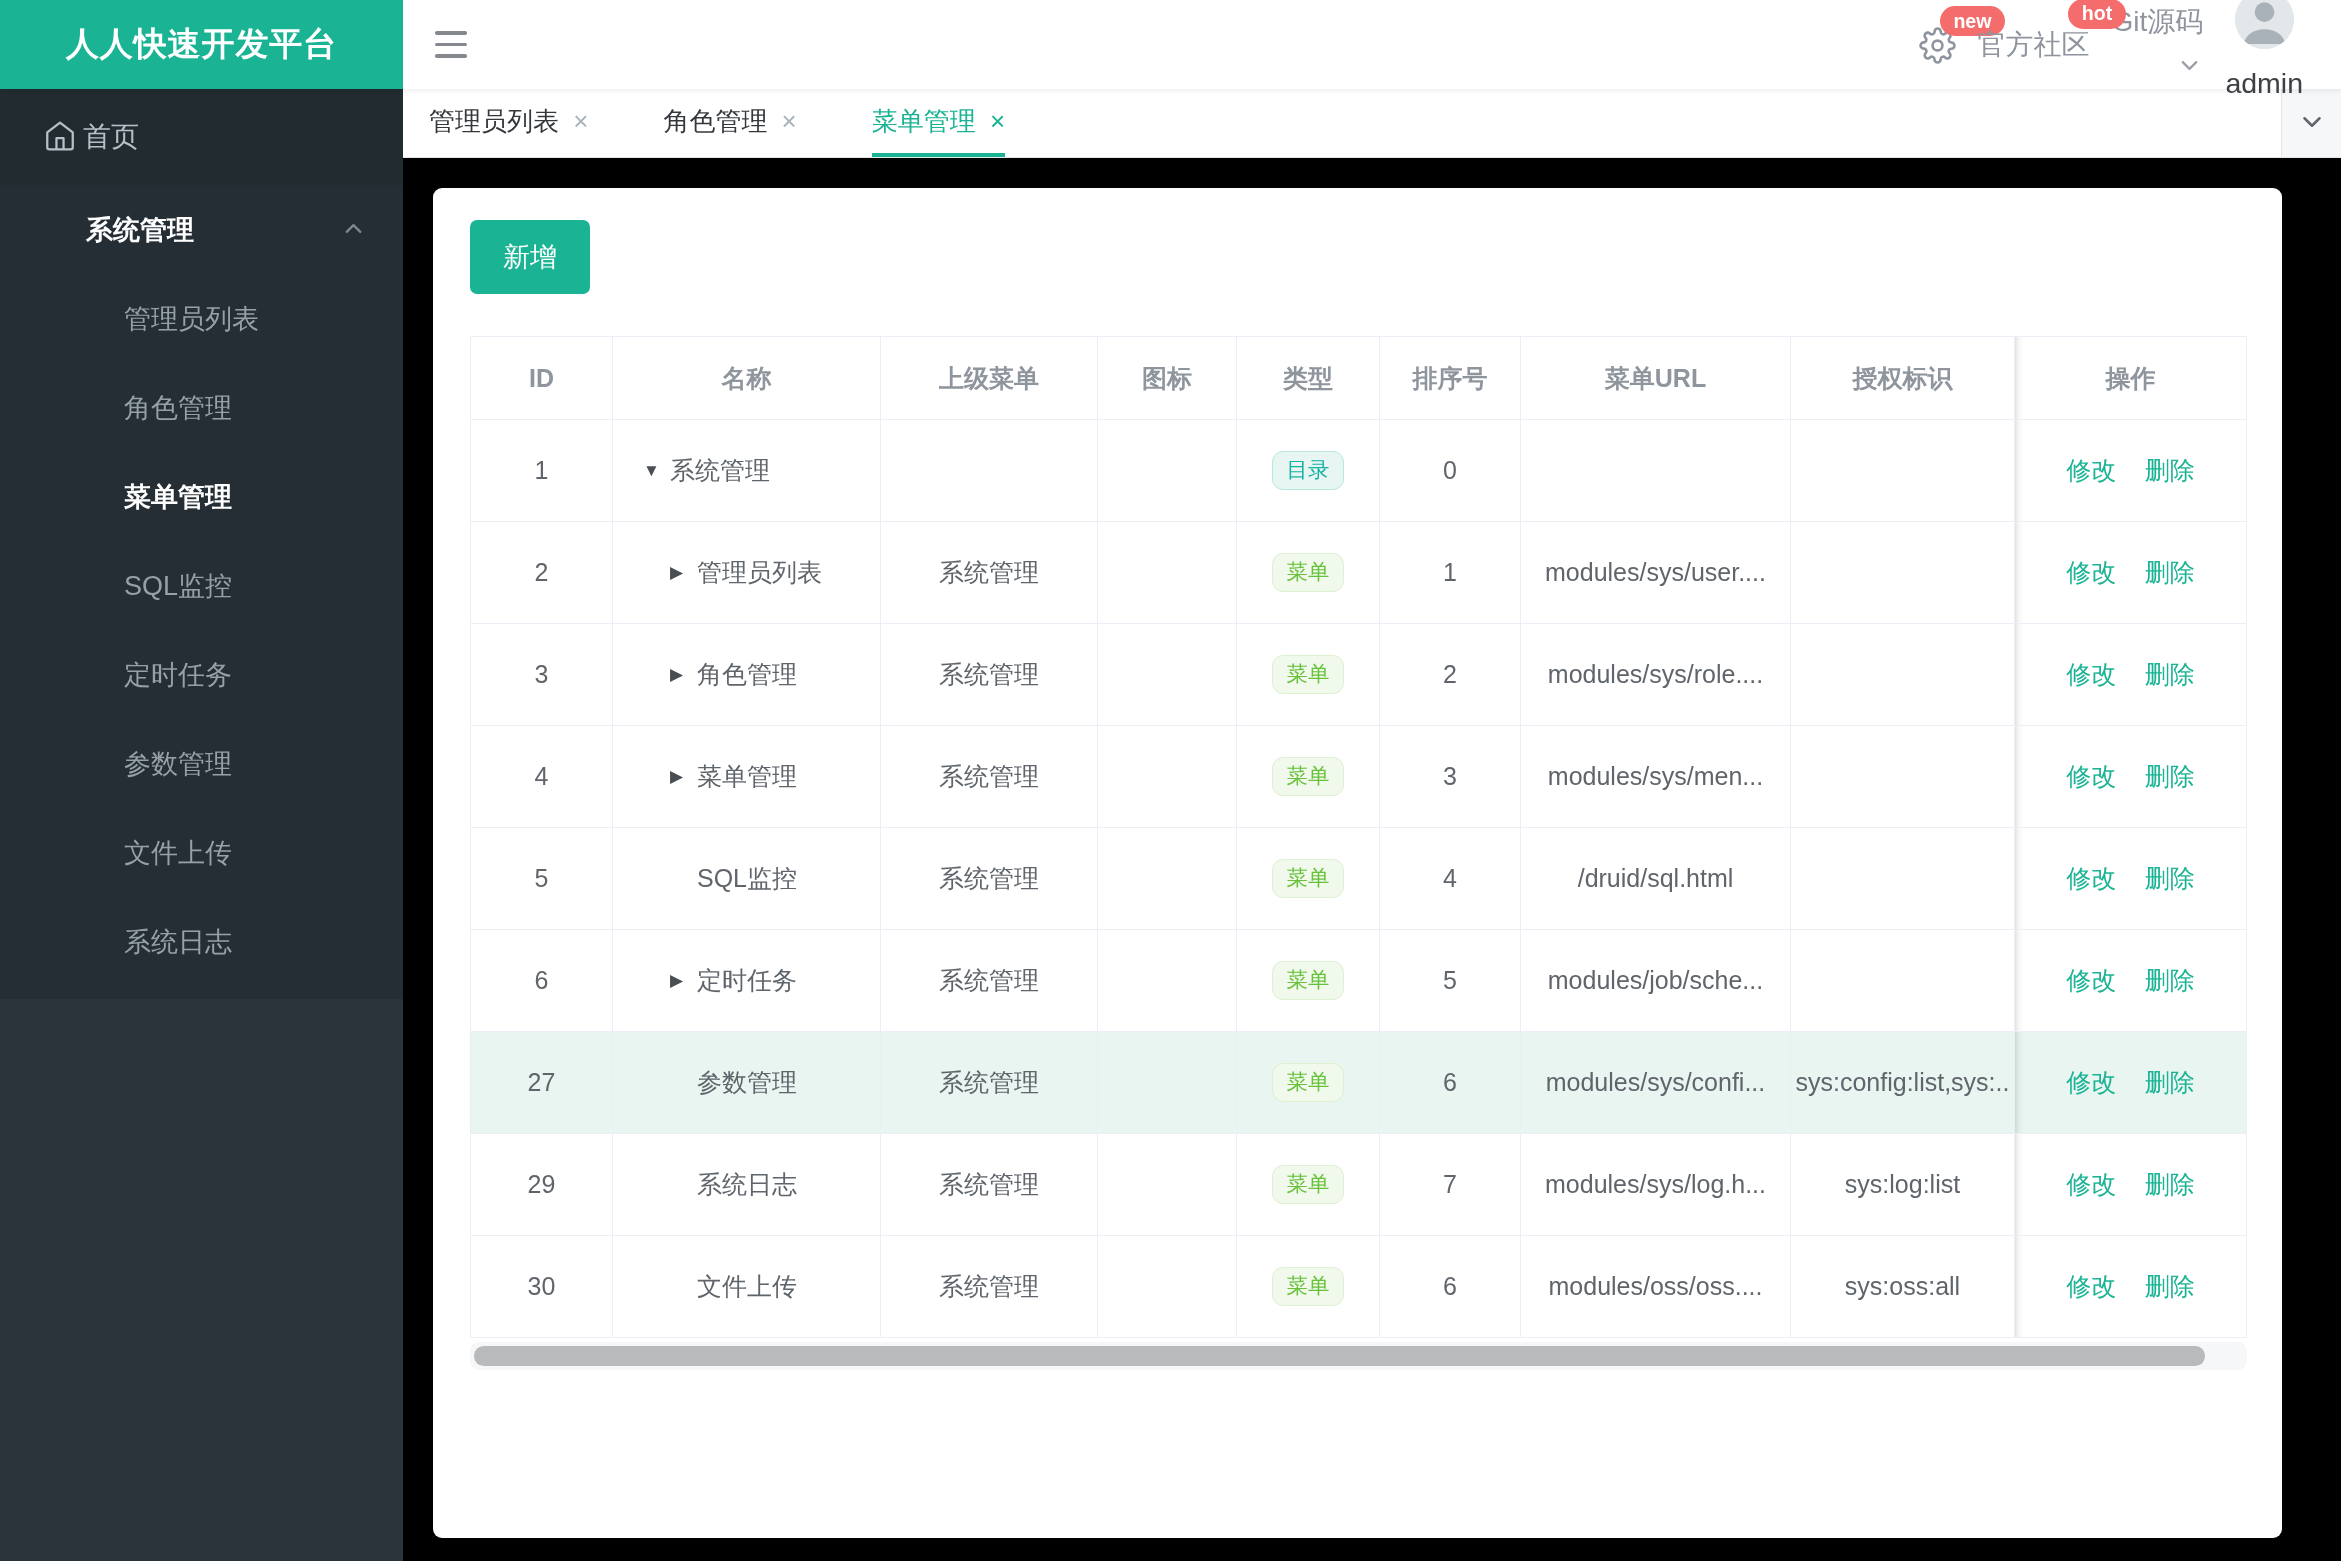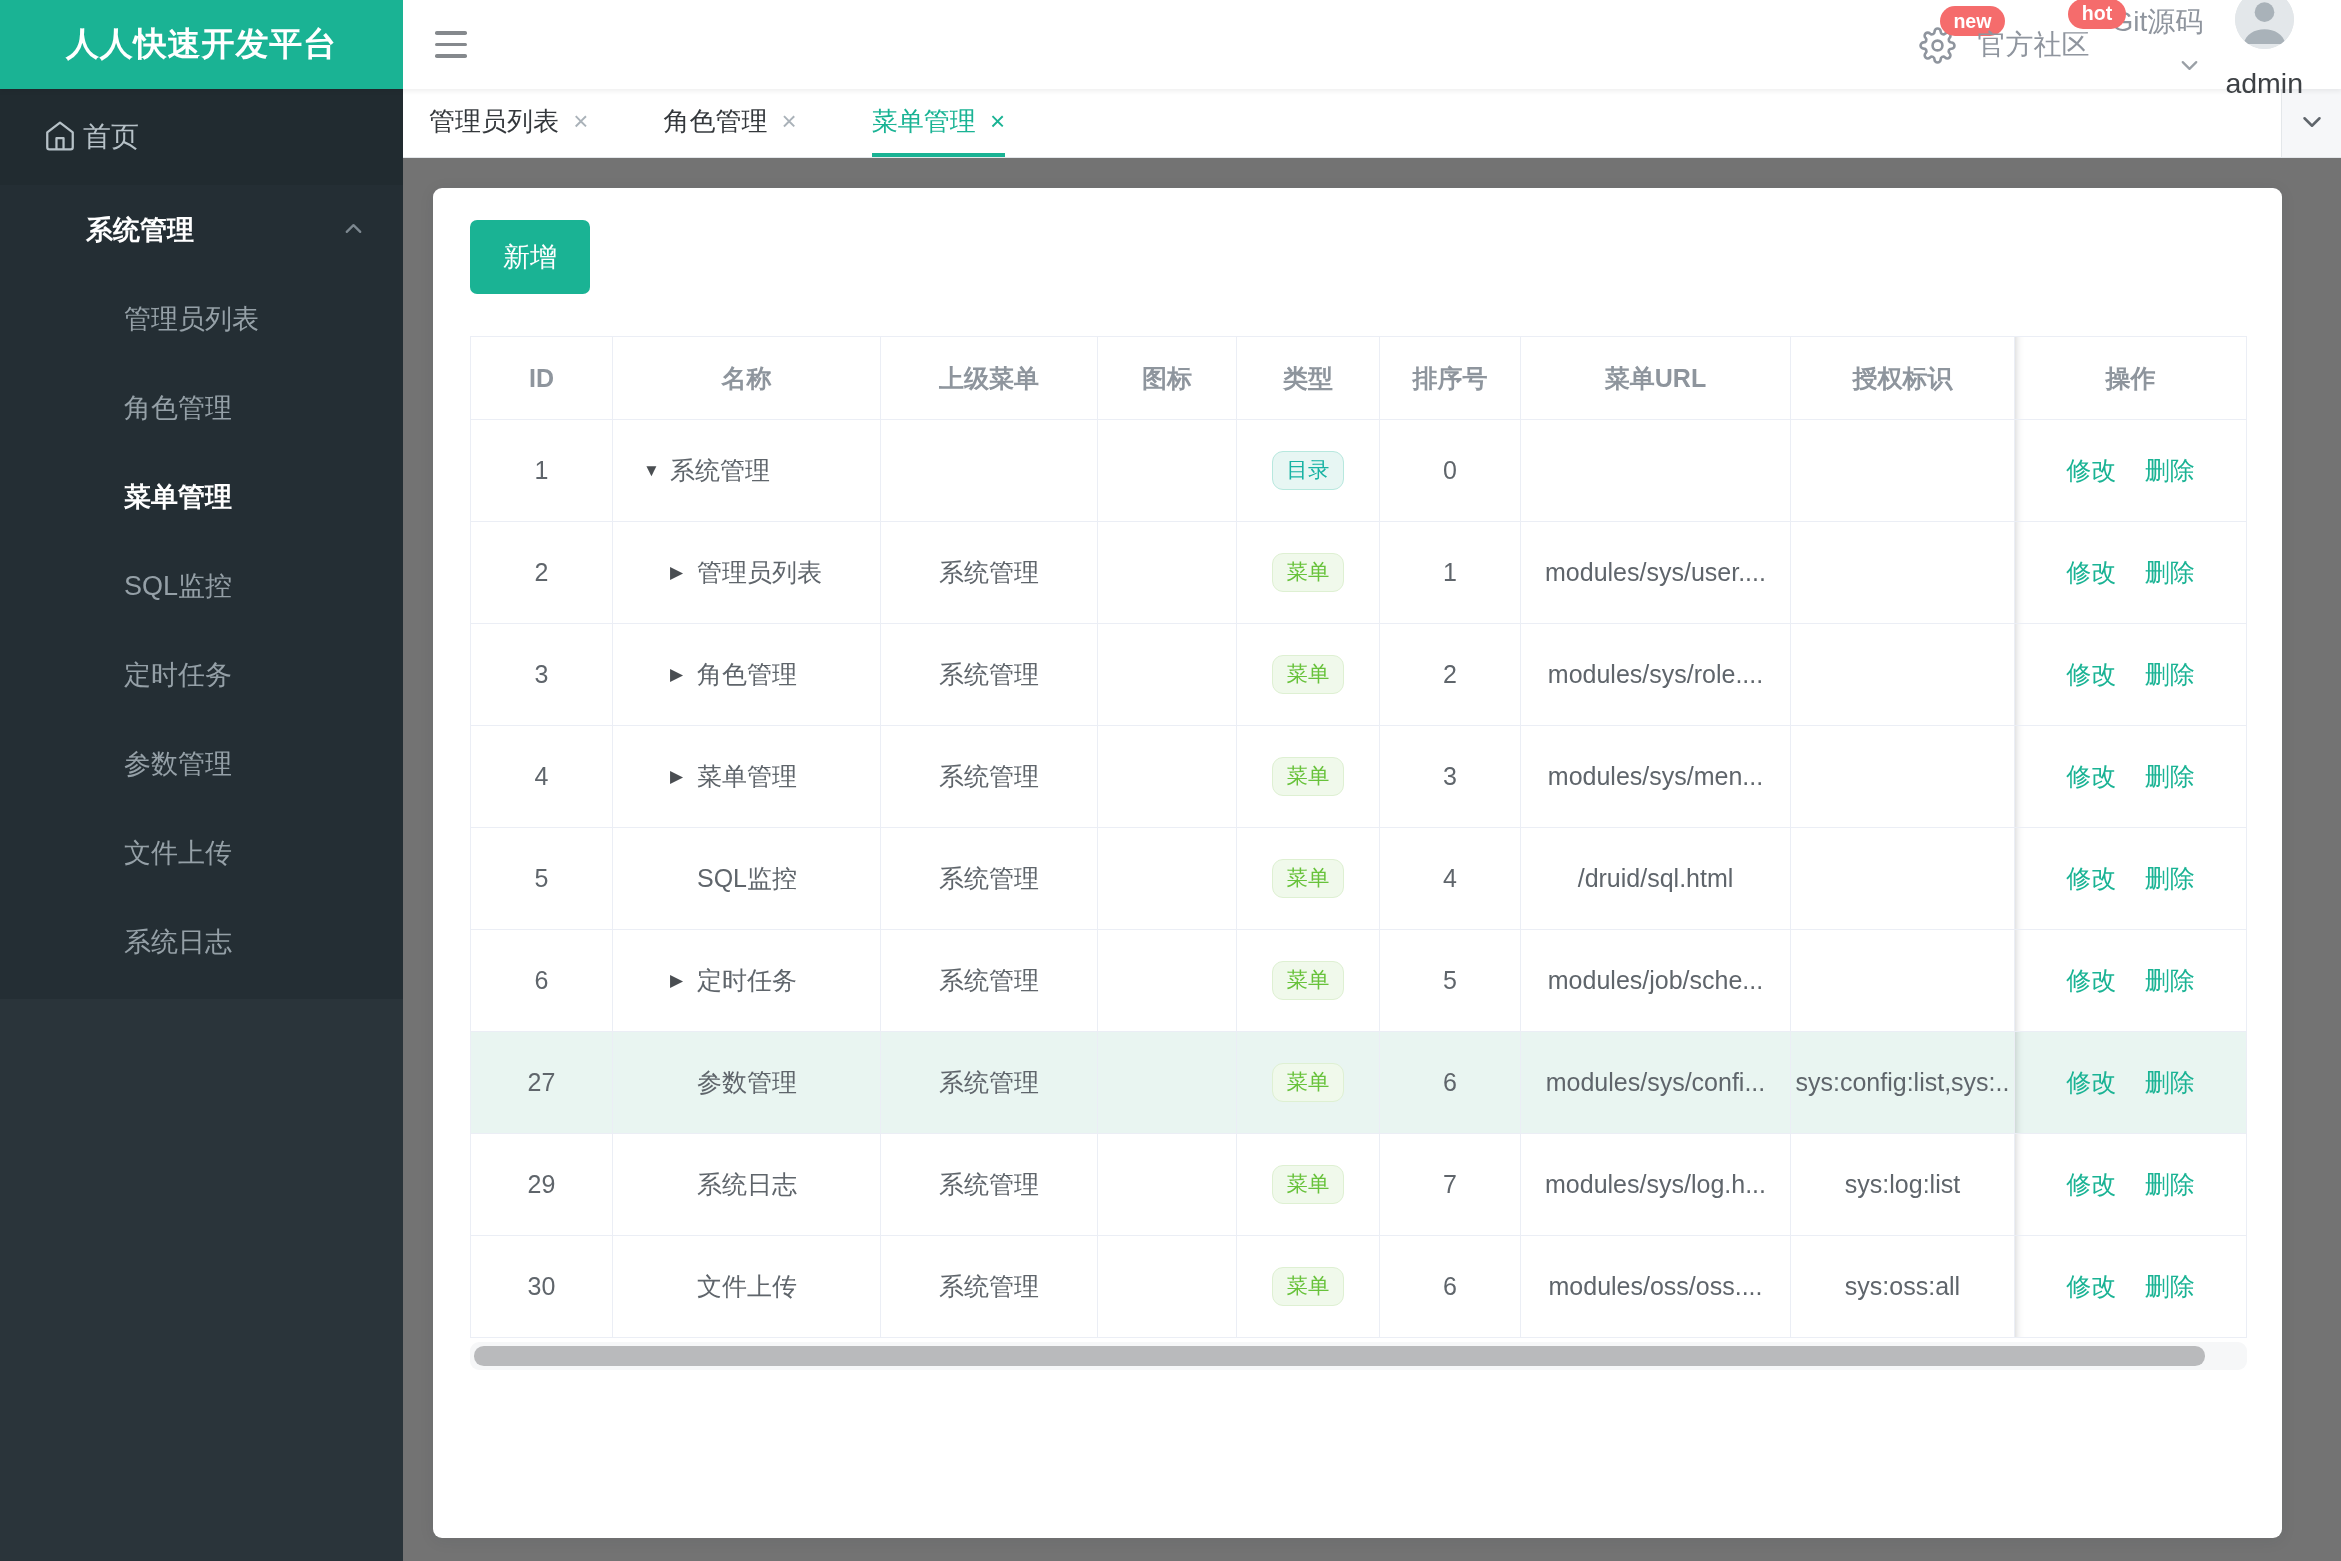--- a/index.html
+++ b/index.html
@@ -49,21 +49,21 @@
     align-items:stretch; padding-left:26px; position:relative; z-index:4; }
   .tab { display:flex; align-items:center; gap:14.2px; margin-right:75px; font-size:26px;
     color:#34383c; border-bottom:4.5px solid transparent; cursor:pointer; }
   .tab .x { color:#aab2b9; font-size:26px; }
   .tab.active { color:#1ab394; border-color:#1ab394; }
   .tab.active .x { color:#1ab394; }
   .tab-more { margin-left:auto; width:61px; background:#f6f7f9; border-left:0.9px solid #e4e7ea;
     display:flex; align-items:center; justify-content:center; cursor:pointer; }
 
   
-  .content { flex:1; background:#737373; padding:30px 60px 0 30px; }
+  .content { flex:1; background:#000000; padding:30px 60px 0 30px; }
   .card { background:#fff; border-radius:9px; height:1350px; padding:32px 37px 0;
     box-shadow:0 2.7px 16px rgba(30,40,50,.07); }
   .btn-add { background:#1ab394; color:#fff; border:none; border-radius:7.1px; height:74px;
     padding:0 33px; font-size:27px; font-family:inherit; cursor:pointer; }
 
   
   .tbl { margin-top:42px; display:grid;
     grid-template-columns:142px 268px 217px 139px 143px 141px 270px 224px 232px;
     border-top:0.9px solid #ebeef5; border-left:0.9px solid #ebeef5; width:1777px; }
   .cell { border-right:0.9px solid #ebeef5; border-bottom:0.9px solid #ebeef5; display:flex;

